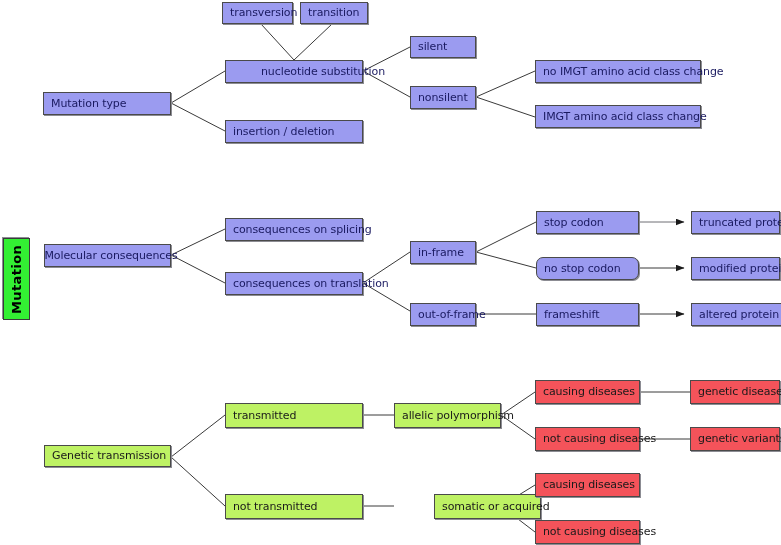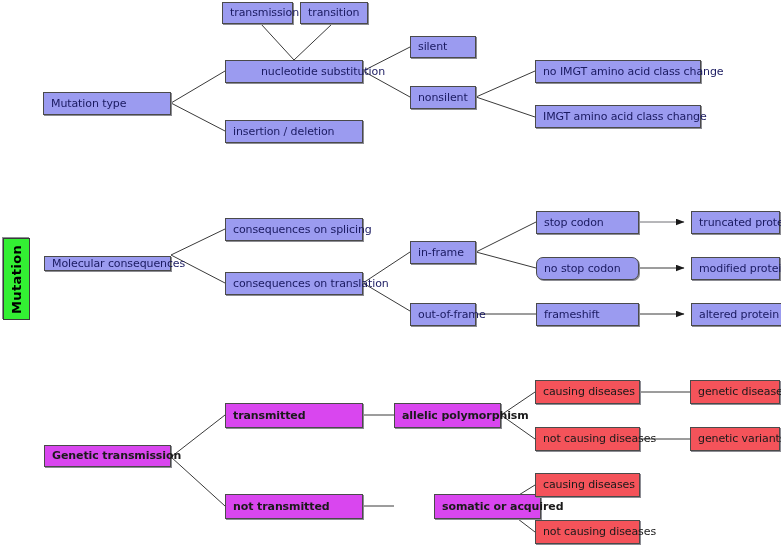--- a/index.html
+++ b/index.html
@@ -36,23 +36,22 @@
     letter-spacing: -0.1px;
     white-space: nowrap;
     border: 1px solid #4a4a4a;
     box-shadow: 1px 1px 0 0 #8c8c93;
   }
   .node.blue {
     background: #9b9bf0;
     color: #1a1a60;
   }
   .node.yellow {
-    background: #d946ef;
+    background: #bef264;
     color: #1a1a1a;
-    font-weight: bold;
   }
   .node.red {
     background: #f4535a;
     color: #1a1a1a;
   }
   .node.green {
     background: #33f033;
     color: #000000;
     font-weight: bold;
     font-size: 13px;
@@ -114,21 +113,21 @@
   <div class="node green" style="left:3px; top:238px; width:27px; height:82px;">
     <span></span>
     <span>Mutation</span>
   </div>
 
   <div class="node blue" style="left:43px; top:92px; width:128px; height:23px;">
     <span>Mutation type</span>
   </div>
 
   <div class="node blue" style="left:222px; top:2px; width:71px; height:22px;">
-    <span>transmission</span>
+    <span>transversion</span>
   </div>
 
   <div class="node blue" style="left:300px; top:2px; width:68px; height:22px;">
     <span>transition</span>
   </div>
 
   <div class="node blue" style="left:225px; top:60px; width:138px; height:23px;padding-left:35px;">
     <span>nucleotide substitution</span>
   </div>
 
@@ -145,21 +144,21 @@
   </div>
 
   <div class="node blue" style="left:535px; top:60px; width:166px; height:23px;">
     <span>no IMGT amino acid class change</span>
   </div>
 
   <div class="node blue" style="left:535px; top:105px; width:166px; height:23px;">
     <span>IMGT amino acid class change</span>
   </div>
 
-  <div class="node blue" style="left:44px; top:256px; width:127px; height:15px;">
+  <div class="node blue" style="left:44px; top:244px; width:127px; height:23px;justify-content:center;">
     <span>Molecular consequences</span>
   </div>
 
   <div class="node blue" style="left:225px; top:218px; width:138px; height:23px;">
     <span>consequences on splicing</span>
   </div>
 
   <div class="node blue" style="left:225px; top:272px; width:138px; height:23px;">
     <span>consequences on translation</span>
   </div>

